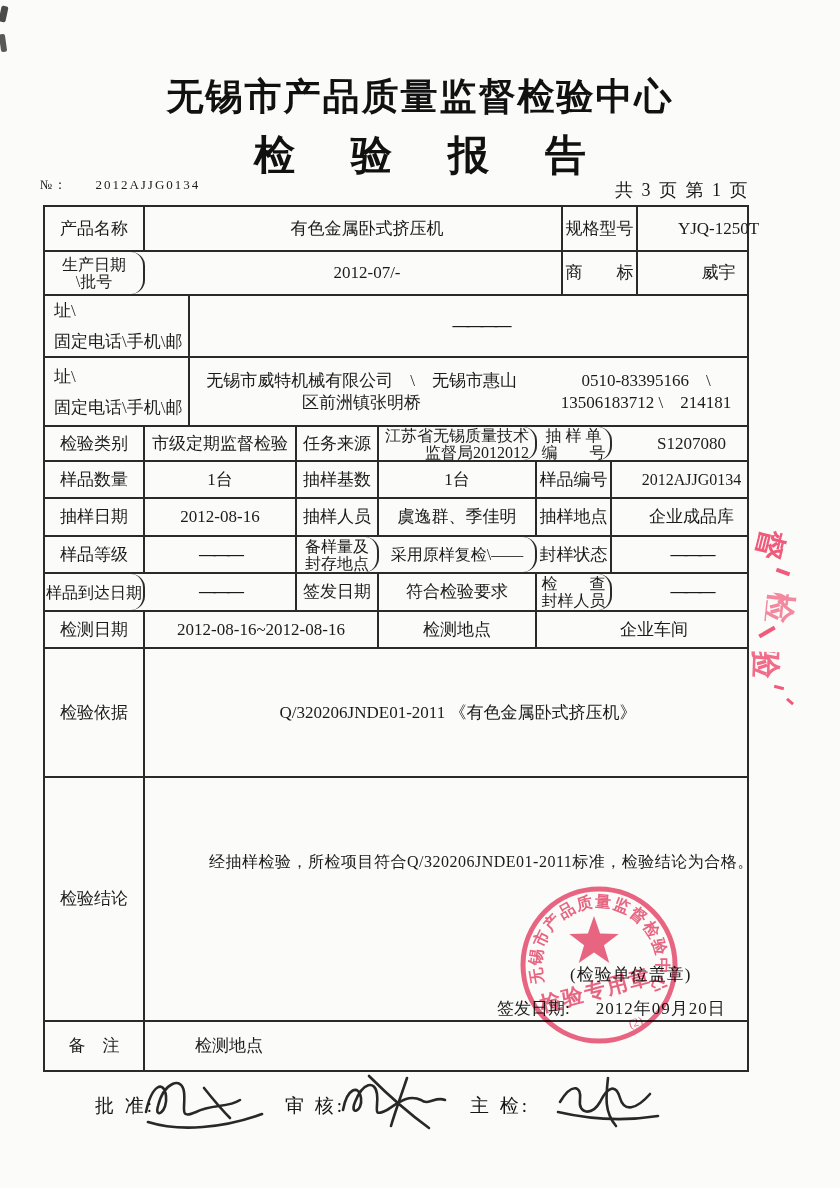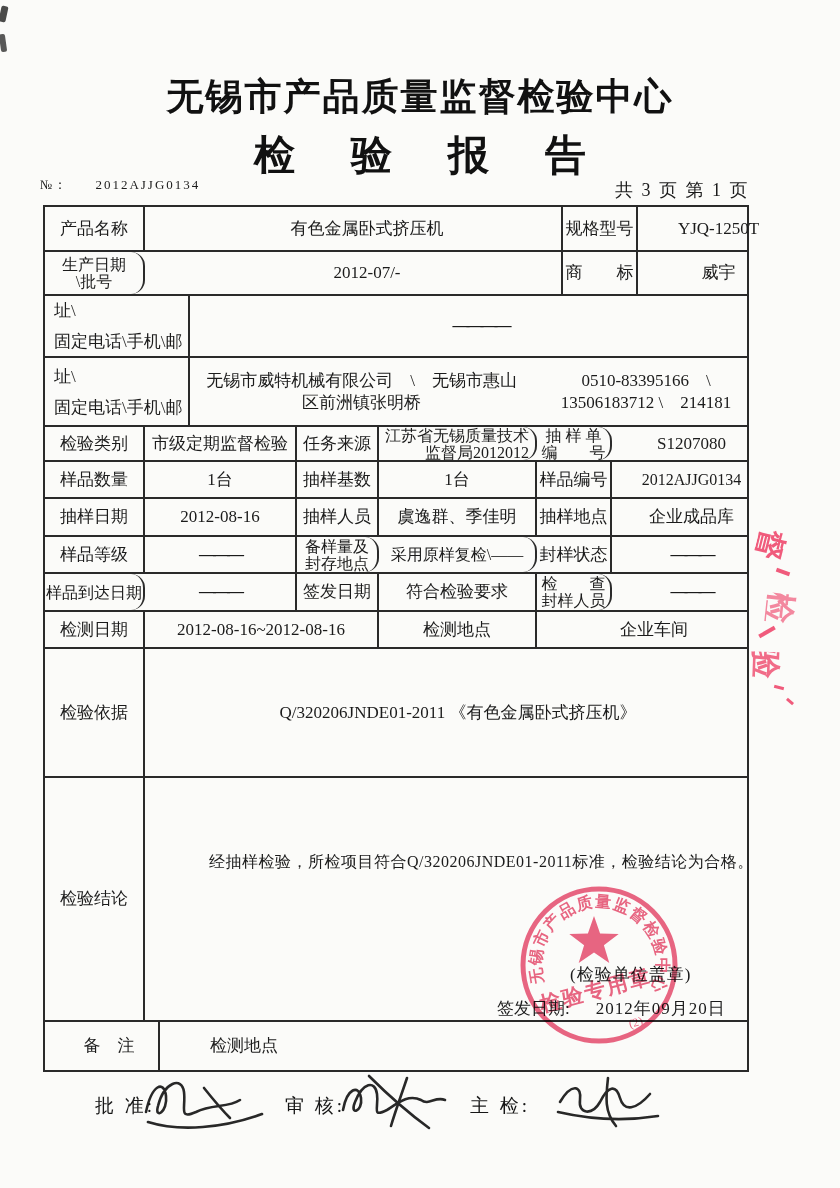--- a/index.html
+++ b/index.html
@@ -22,21 +22,21 @@
   .no-line{left:40px;top:176px;font-size:13px;letter-spacing:1px;}
   .no-line .num{margin-left:28px;letter-spacing:2px;}
   .page-info{left:615px;top:178px;font-size:18px;letter-spacing:2px;}
   
   .report-table{
     left:43px;top:205px;width:706px;
     border:2px solid #2a2a2a;box-sizing:border-box;
     font-size:17px;
   }
   .trow{display:flex;box-sizing:border-box;border-bottom:2px solid #2a2a2a;}
-  .trow:last-child{border-bottom:none;padding-left:15px;}
+  .trow:last-child{border-bottom:none;}
   .tcell{
     box-sizing:border-box;border-right:2px solid #2a2a2a;
     display:flex;align-items:center;justify-content:center;
     text-align:center;line-height:1.25;overflow:hidden;
   }
   .tcell.last{border-right:none;margin-left:12px;}
   .pre{white-space:pre-line;}
   .sm{font-size:16px;line-height:17px;border-radius:14px;}
   .leftpad{justify-content:flex-start;text-align:left;padding-left:9px;}
   .dashval{letter-spacing:-3px;font-weight:bold;}

